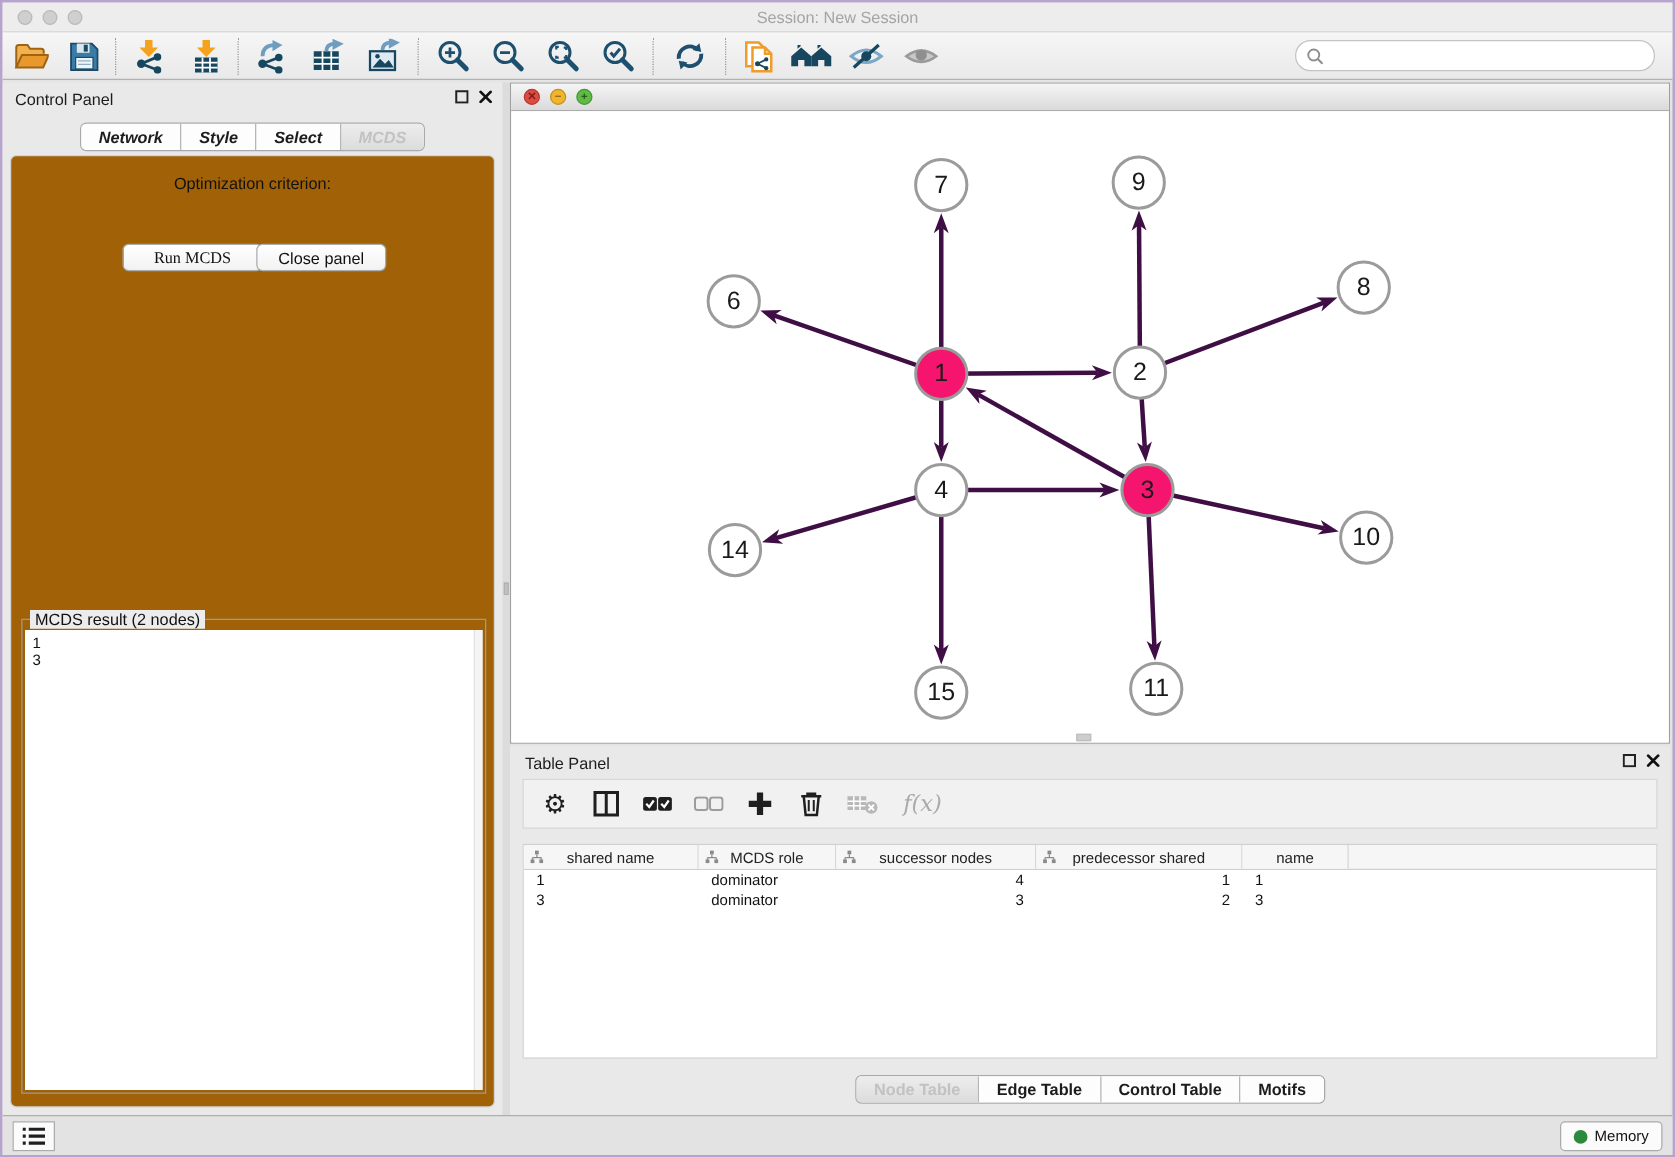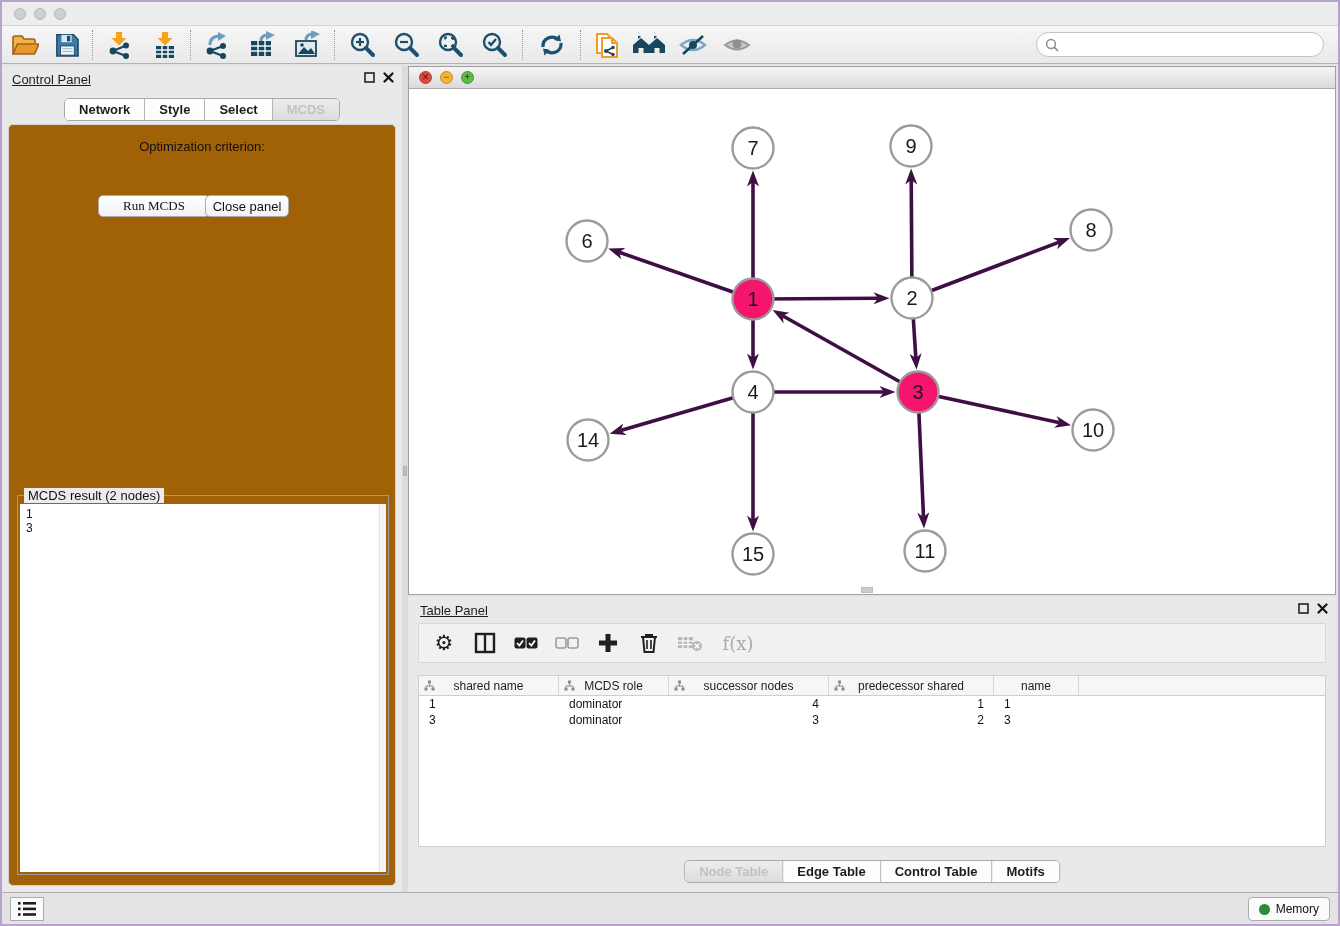--- a/index.html
+++ b/index.html
@@ -22,24 +22,24 @@
   .sep { position:absolute; top:4px; height:30px; border-left:1px dotted #9a9a9a; }
   .search { position:absolute; right:14px; top:6px; width:288px; height:25px;
             background:#fff; border:1px solid #c3c3c3; border-radius:13px;
             display:flex; align-items:center; padding-left:8px; gap:5px; }
   .search input { border:none; outline:none; flex:1; font-size:13px; background:transparent;
                   font-family:"Liberation Sans",sans-serif; }
 
   
   .cpanel { position:absolute; left:0; top:64px; width:400px; height:826px; background:#e9e9e9; }
   .phead { position:absolute; left:0; top:0; width:100%; height:26px; }
-  .phead .ptitle { position:absolute; left:10px; top:6px; font-size:13px; color:#1d1d1d;text-decoration:underline; }
+  .phead .ptitle { position:absolute; left:10px; top:6px; font-size:13px; color:#1d1d1d; }
   .winbtns { position:absolute; right:8px; top:6px; display:flex; gap:8px; align-items:center; }
   .segtabs { position:absolute; left:50%; transform:translateX(-50%); top:32px; display:flex;
-             border:1px solid #a9a9a9; border-radius:5px; overflow:hidden; background:#fff; }
+             border:1px solid #a9a9a9; border-radius:5px; overflow:hidden; background:#fff;font-style:italic; }
   .seg { padding:3px 14px; font-size:13px; font-weight:bold; color:#1c1c1c;
          border-left:1px solid #b5b5b5; background:#fdfdfd; white-space:nowrap; }
   .seg:first-child { border-left:none; }
   .seg.active { background:linear-gradient(#ededed,#dcdcdc); color:#c2c2c2; }
   .cbody { position:absolute; left:6px; top:58px; width:388px; height:762px;
            background:#a16207; border:1px solid #d2d2d2; border-radius:5px; }
   .optlabel { position:absolute; left:0; width:100%; top:14px; text-align:center;
               font-size:13px; color:#111; }
   .select { position:absolute; left:38px; top:37px; width:308px; height:22px; background:#fff;
             border:1px solid #ababab; border-radius:5px; font-size:13px; color:#111;
@@ -72,21 +72,21 @@
   .canvas { position:absolute; left:0; top:22px; width:926px; height:505px; background:#fff; }
   .hthumb { position:absolute; left:452px; bottom:1px; width:12px; height:6px;
             background:#cdcdcd; border:1px solid #bdbdbd; }
 
   
   .tpanel { position:absolute; left:406px; top:595px; width:928px; height:295px; background:#e9e9e9; }
   .ttoolbar { position:absolute; left:10px; top:26px; width:908px; height:40px;
               background:#f1f1f1; border:1px solid #d6d6d6; display:flex; align-items:center;
               padding-left:12px; gap:15px; }
   .titem { display:flex; align-items:center; justify-content:center; width:26px; height:28px; }
-  .fx { font-family:"DejaVu Serif", serif; font-size:18px; color:#aaa; }
+  .fx { font-family:"DejaVu Serif", serif; font-style:italic; font-size:18px; color:#aaa; }
   .tbl { position:absolute; left:10px; top:78px; width:908px; height:172px; background:#fff;
          border:1px solid #cfcfcf; overflow:hidden; }
   .thead { display:flex; height:20px; background:#f6f6f6; border-bottom:1px solid #cfcfcf; }
   .th { position:relative; display:flex; align-items:center; justify-content:center;
         font-size:12px; color:#222; border-right:1px solid #d6d6d6; background:#f6f6f6; }
   .th .treeicon { position:absolute; left:5px; top:4px; }
   .c0{width:140px;} .c1{width:110px;} .c2{width:160px;} .c3{width:165px;} .c4{width:85px;}
   .trow { display:flex; height:16px; font-size:12px; color:#111; }
   .td { padding:0 10px; line-height:16px; overflow:hidden; white-space:nowrap; }
   .td.r { text-align:right; }
@@ -108,20 +108,21 @@
 </style>
 </head>
 <body>
 
 <div class="app">
 
   <div class="titlebar">
     <span class="tl" style="left:12px"></span>
     <span class="tl" style="left:32px"></span>
     <span class="tl" style="left:52px"></span>
+    <div class="apptitle">Session: New Session</div>
   </div>
 
   <div class="toolbar">
     <div class="tbtn" style="left:6px">
       <svg width="28" height="24" viewBox="0 0 28 24">
           <path d="M2 21V5q0-2 2-2h7l2 3h9q2 0 2 2v2" fill="#f3b14e" stroke="#9c6414" stroke-width="1.6"></path>
           <path d="M2 21l4.5-10H28l-4.5 10z" fill="#e9992c" stroke="#9c6414" stroke-width="1.6"></path>
         </svg>
     </div>
     <div class="tbtn" style="left:48px">
@@ -290,21 +291,21 @@
     </div>
     <div class="segtabs">
       <span class="seg">Network</span>
       <span class="seg">Style</span>
       <span class="seg">Select</span>
       <span class="seg active">MCDS</span>
     </div>
     <div class="cbody">
       <div class="optlabel">Optimization criterion:</div>
       <div class="pbtn" style="left:89px; width:112px;font-family:Liberation Serif, serif;">Run MCDS</div>
-      <div class="pbtn" style="left:196px; width:84px;">Close panel</div>
+      <div class="pbtn" style="left:196px; width:104px;">Close panel</div>
       <div class="groupbox">
         <span class="gboxlegend">MCDS result (2 nodes)</span>
         <div class="resultarea">1
 3</div>
         <div class="vscroll"></div>
       </div>
     </div>
   </div>
   <div class="divider">
       <div class="grip"></div>

